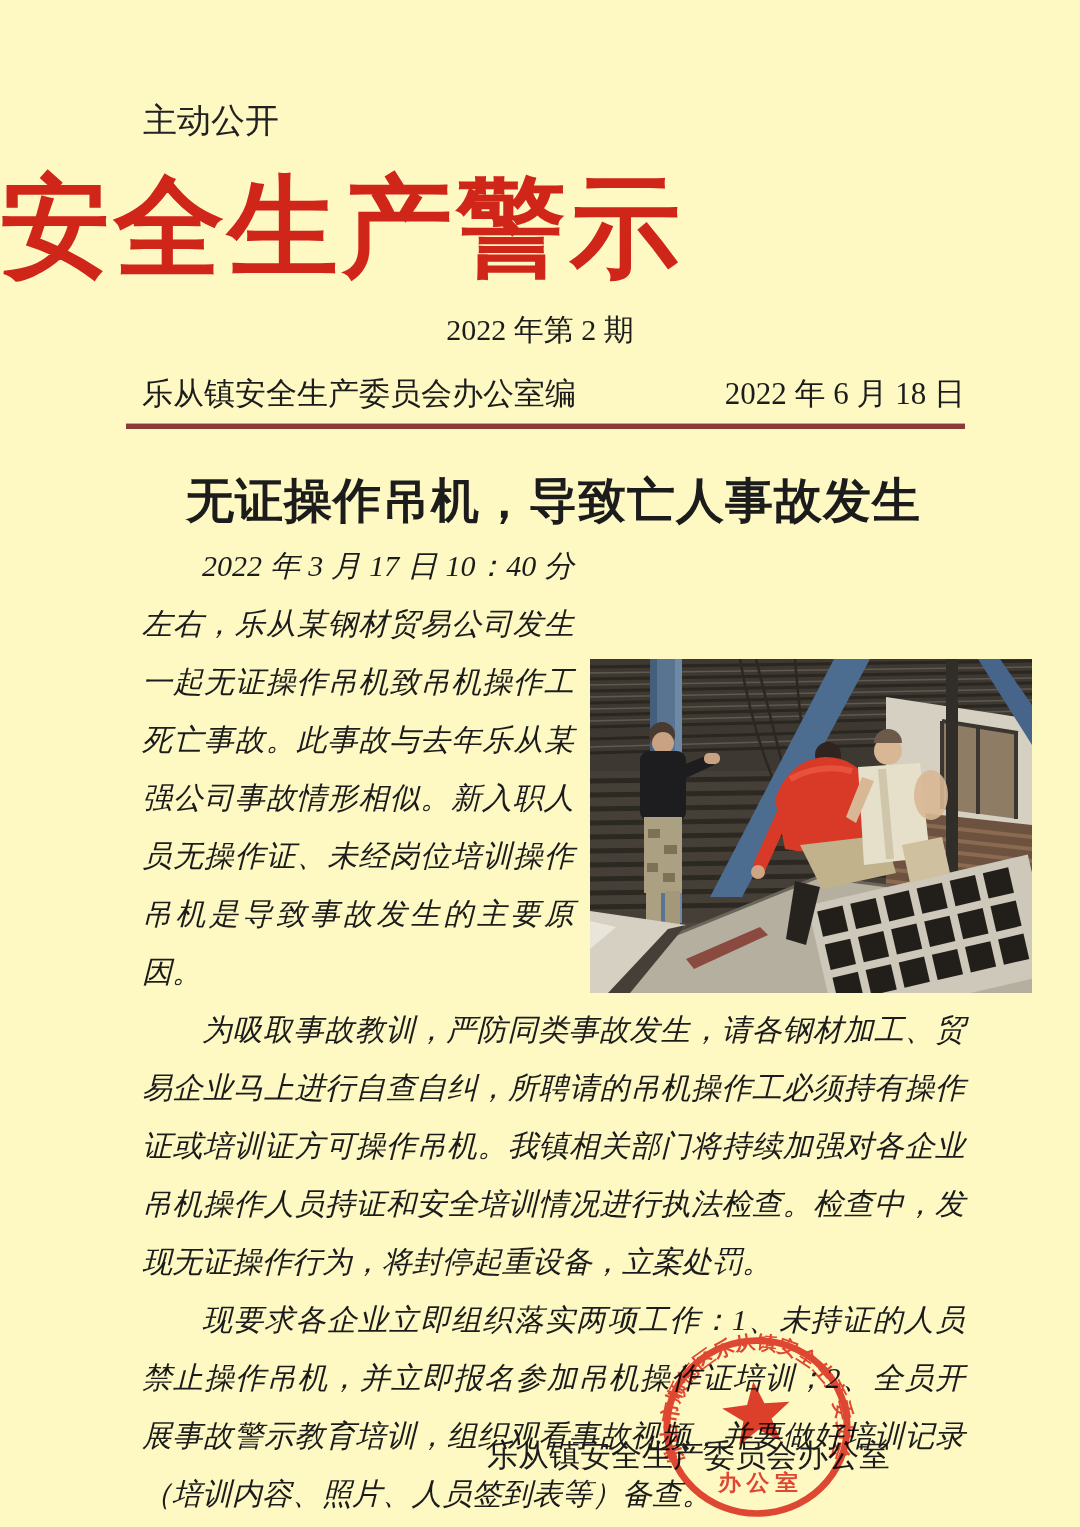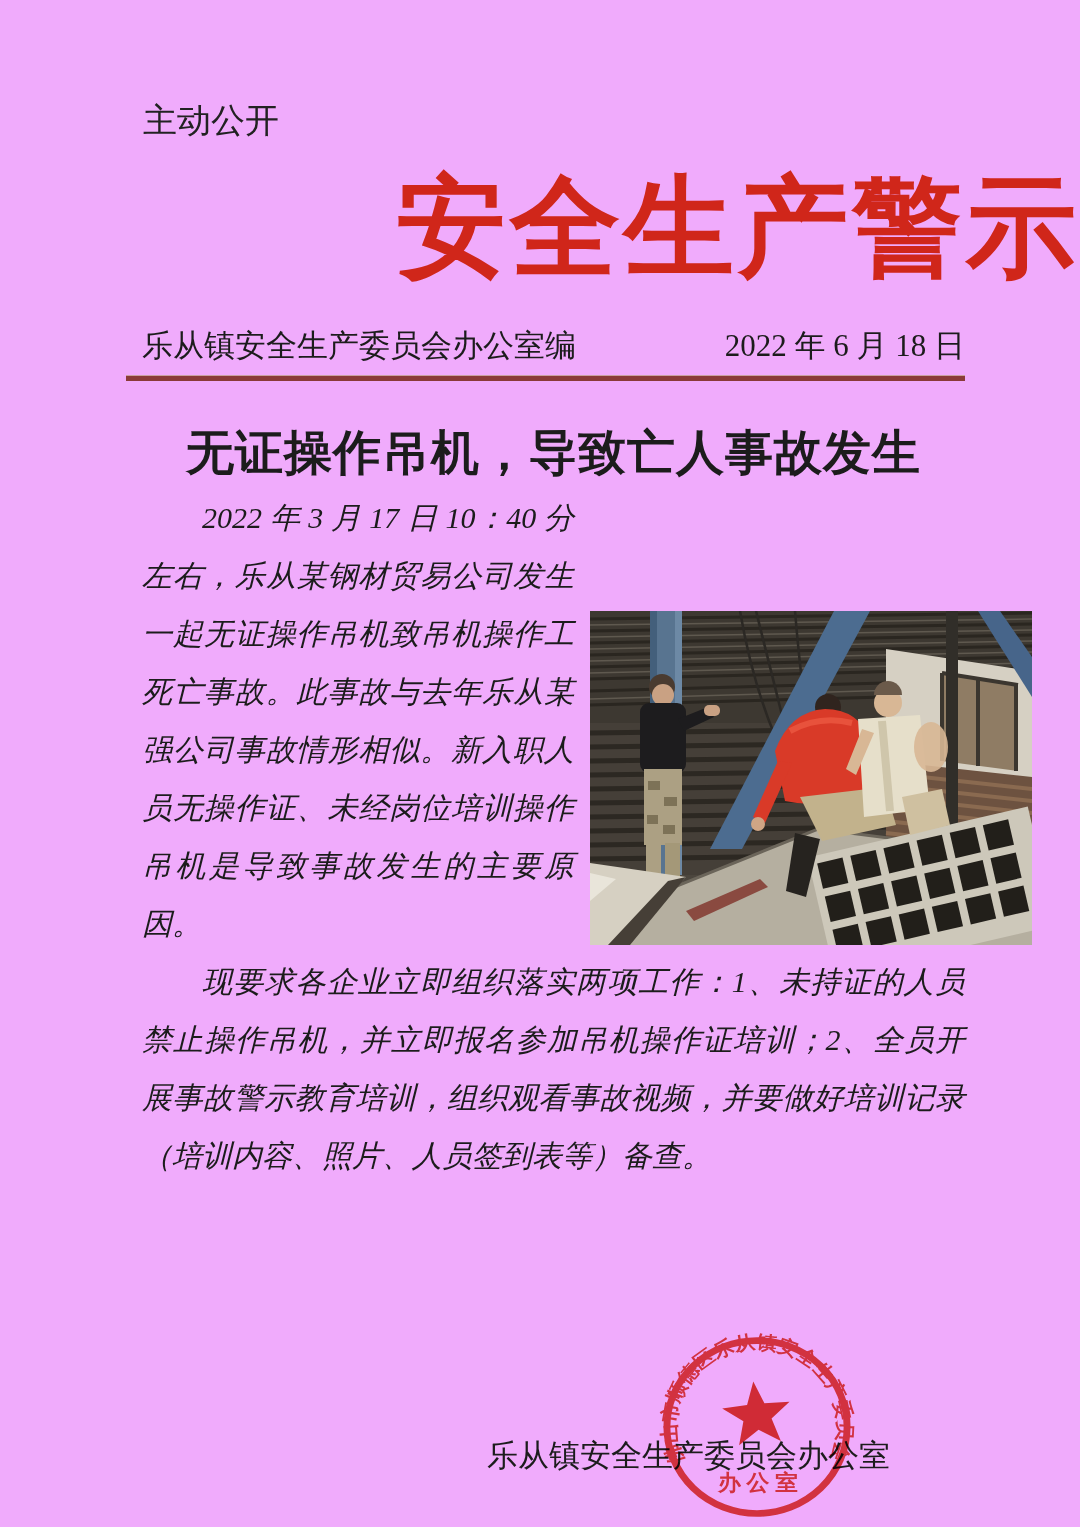--- a/index.html
+++ b/index.html
@@ -1,32 +1,32 @@
 <!DOCTYPE html>
 <html lang="zh"><head>
 <meta charset="utf-8">
 <style>
   html,body{margin:0;padding:0;background:#ffffff;}
   .page{
     position:relative;
     width:1080px;height:1527px;
     margin:0 auto;
-    background:#f0abfc;
+    background:#fef9c3;
     overflow:hidden;
     font-family:"Liberation Serif","DejaVu Serif",serif;
     color:#1c1c1c;
   }
   .disclosure{
     margin:100px 0 0 143px;
     font-family:"Liberation Sans","DejaVu Sans",sans-serif;
     font-size:34px;line-height:40px;color:#222;
   }
   .banner{
     margin-top:16px;
-    text-align:right;
+    text-align:left;
     font-size:110px;line-height:1.32;
     font-weight:bold;
     color:#d0261a;
     letter-spacing:4px;
   }
   .issue{
     margin-top:10px;
     text-align:center;
     font-size:30px;line-height:38px;
   }
@@ -81,20 +81,21 @@
 </style>
 </head>
 <body>
 
 <div class="page">
 
   <div class="disclosure">主动公开</div>
 
   <div class="banner">安全生产警示</div>
 
+  <div class="issue">2022 年第 2 期</div>
 
   <div class="col">
     <div class="meta">
       <span>乐从镇安全生产委员会办公室编</span>
       <span>2022 年 6 月 18 日</span>
     </div>
     <div class="divider"></div>
 
     <div class="headline">无证操作吊机，导致亡人事故发生</div>
 
@@ -238,20 +239,21 @@
               <path d="M284,84 a14,14 0 0 1 28,0 z" fill="#6b5a4a"></path>
               <path d="M268,108 L330,104 L340,198 L274,206 Z" fill="#e6dfca"></path>
               <path d="M292,110 L300,200" stroke="#cfc6ab" stroke-width="8"></path>
               <polygon points="272,118 284,122 266,164 256,158" fill="#d8b795"></polygon>
               <ellipse cx="341" cy="136" rx="17" ry="25" fill="#d8b795" opacity="0.9"></ellipse>
               <path d="M312,186 L352,178 L360,214 L320,224 Z" fill="#cfc0a0"></path>
             </g>
           </svg>
         </span><span>2022 年 3 月 17 日 10：40 分左右，乐从某钢材贸易公司发生一起无证操作吊机致吊机操作工死亡事故。此事故与去年乐从某强公司事故情形相似。新入职人员无操作证、未经岗位培训操作吊机是导致事故发生的主要原因。</span>
       </p>
+      <p>为吸取事故教训，严防同类事故发生，请各钢材加工、贸易企业马上进行自查自纠，所聘请的吊机操作工必须持有操作证或培训证方可操作吊机。我镇相关部门将持续加强对各企业吊机操作人员持证和安全培训情况进行执法检查。检查中，发现无证操作行为，将封停起重设备，立案处罚。</p>
       <p>现要求各企业立即组织落实两项工作：1、未持证的人员禁止操作吊机，并立即报名参加吊机操作证培训；2、全员开展事故警示教育培训，组织观看事故视频，并要做好培训记录（培训内容、照片、人员签到表等）备查。</p>
     </div>
   </div>
 
   <div class="signature">乐从镇安全生产委员会办公室</div>
 
   <div class="seal">
     <svg viewBox="0 0 200 200" preserveAspectRatio="none" aria-hidden="true">
       <circle cx="100" cy="100" r="91" fill="none" stroke="#dd3a31" stroke-width="7"></circle>
       <polygon transform="rotate(-6 100 88)" fill="#da2f24" points="100,52 108.8,75.9 134.2,76.9 114.3,92.6 121.2,117.1 100,103 78.8,117.1 85.7,92.6 65.8,76.9 91.2,75.9"></polygon>

